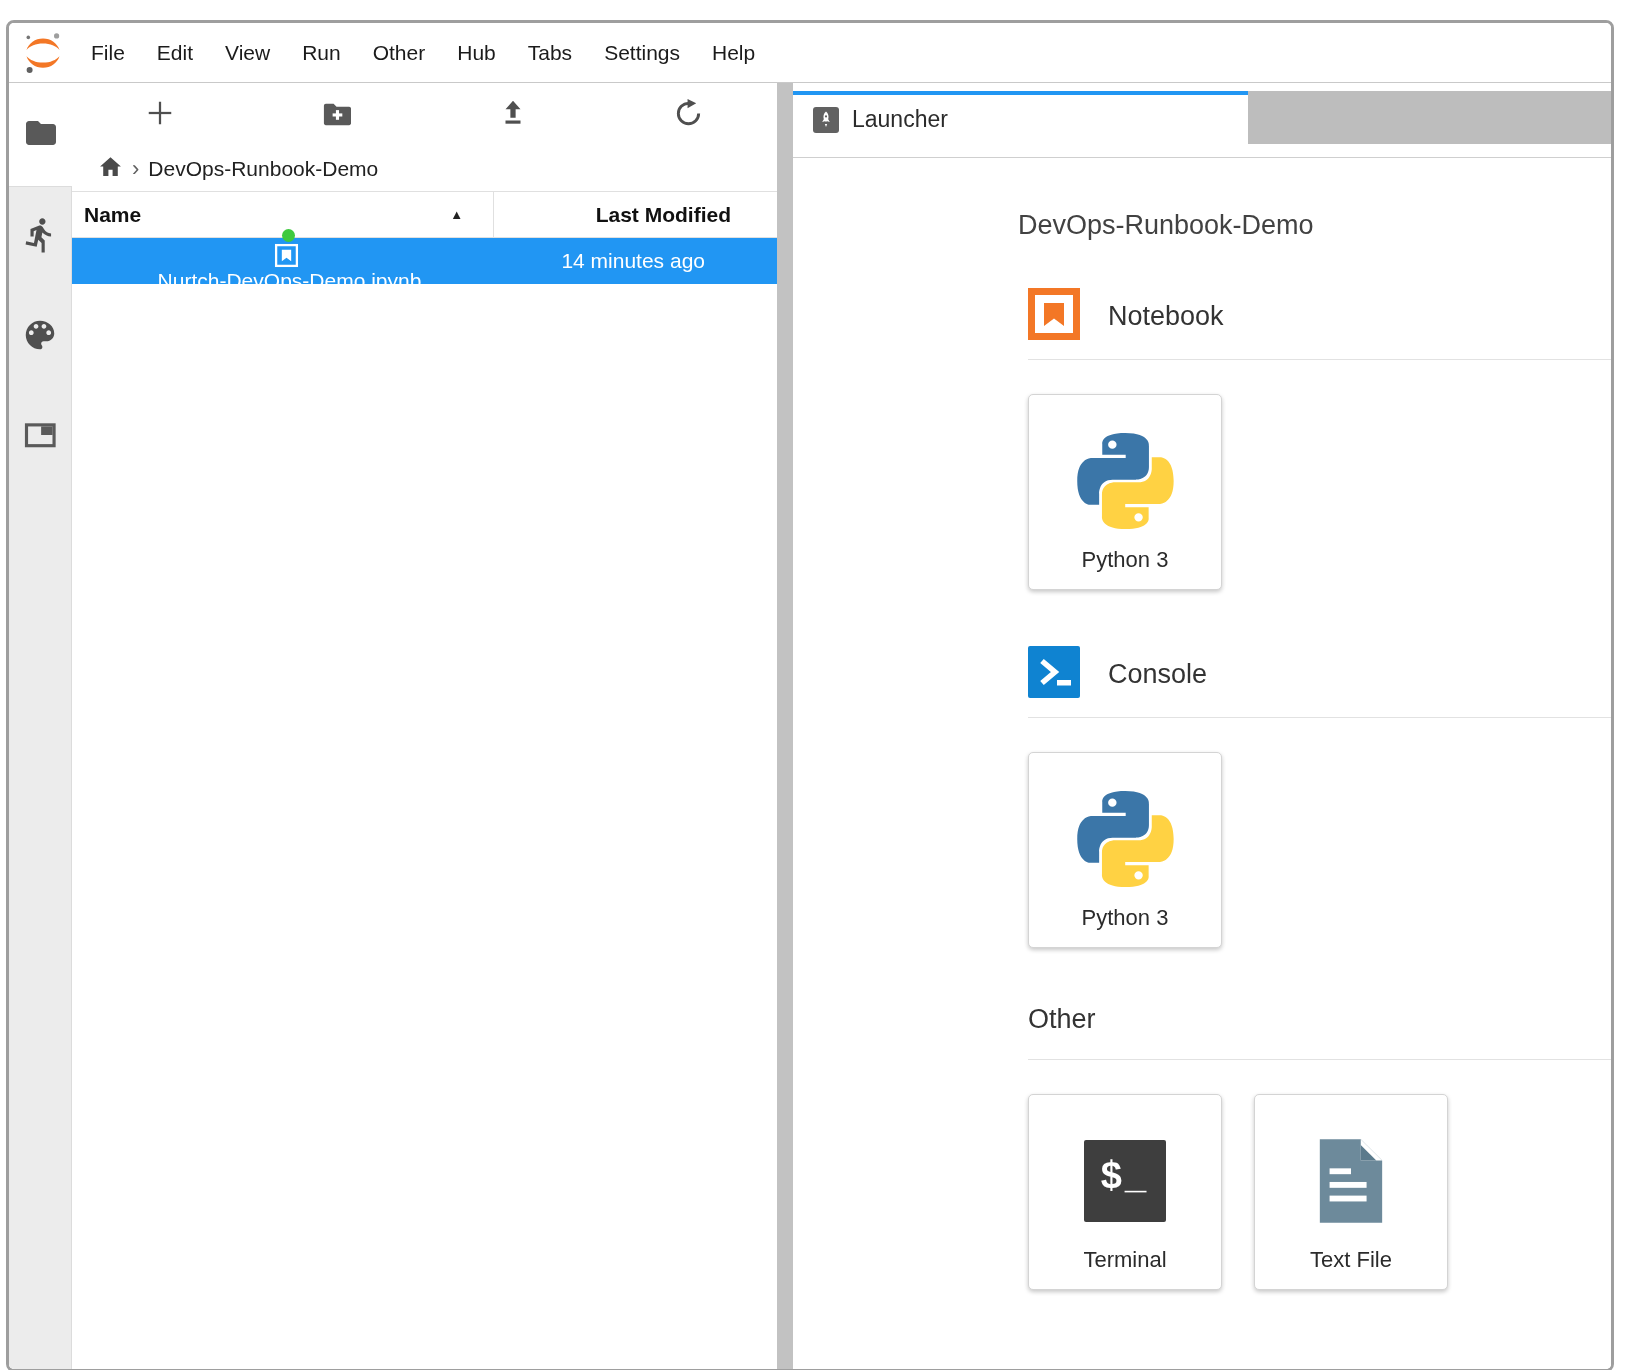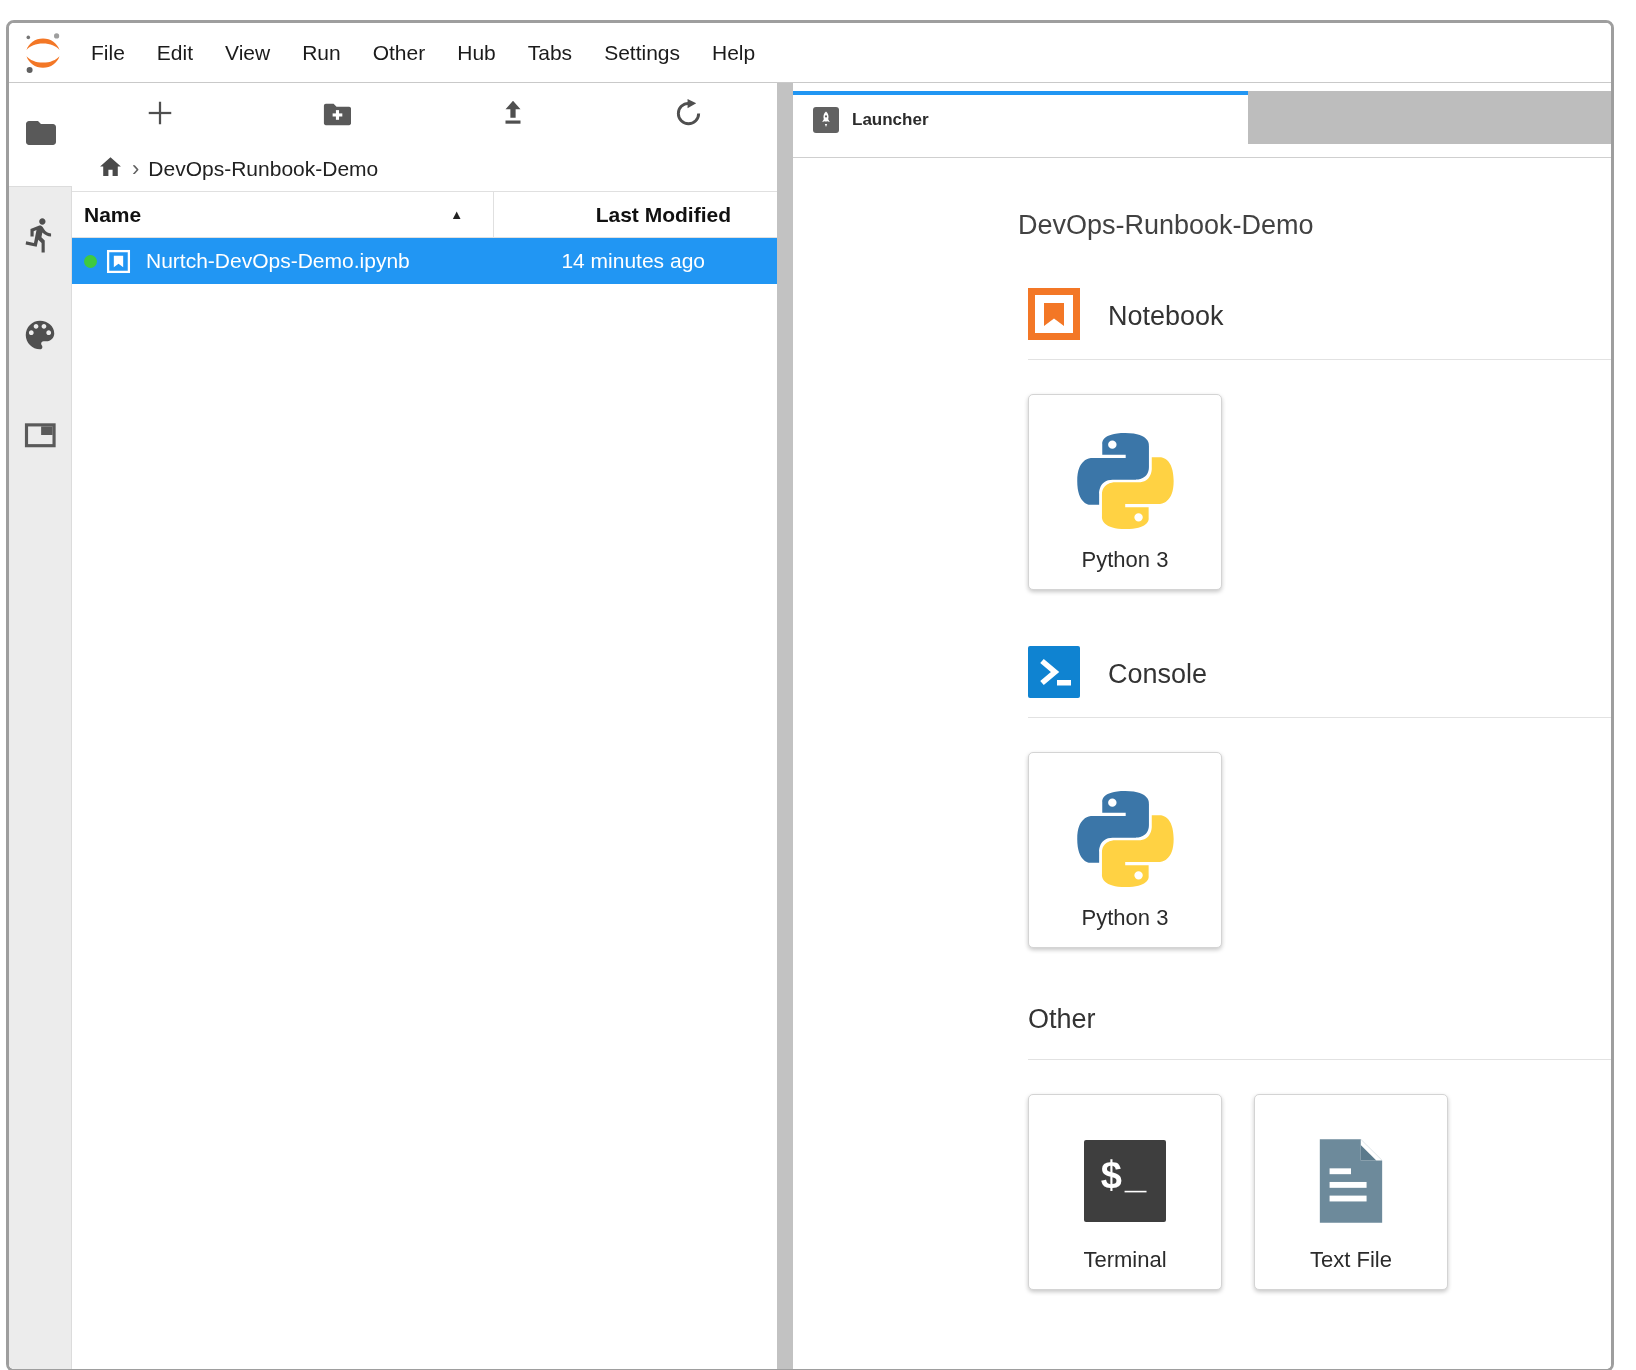--- a/index.html
+++ b/index.html
@@ -34,35 +34,35 @@
     font-size:21px; color:#212121; }
   .crumb-sep { color:#616161; font-size:22px; }
   .fb-header { height:47px; border-top:1px solid #e0e0e0; border-bottom:1px solid #e0e0e0;
     display:flex; align-items:center; font-weight:bold; font-size:21px; color:#111; }
   .col-name { width:421px; display:flex; align-items:center; padding-left:12px; height:100%; }
   .col-name .sort { margin-left:auto; margin-right:30px; font-size:13px; color:#222; }
   .col-mod { flex:1; padding-right:46px; height:100%; display:flex;
     align-items:center; justify-content:flex-end; border-left:1px solid #e0e0e0; }
   .fb-row { height:46px; display:flex; align-items:center; font-size:21px; }
   .fb-row.selected { background:#2196f3; color:#fff; }
-  .row-name { width:421px; display:flex; align-items:center; }
+  .row-name { width:421px; display:flex; align-items:center;flex-direction:column; }
   .dot { width:13px; height:13px; border-radius:50%; margin-left:12px; flex:0 0 13px; }
   .row-file-icon { margin-left:8px; display:flex; }
   .row-label { margin-left:14px; white-space:nowrap; }
   .row-mod { flex:1; text-align:right; padding-right:72px; }
 
   
   .splitter { width:16px; background:#c2c2c2; cursor:col-resize; }
 
   
   .main { flex:1; display:flex; flex-direction:column; background:#fff; min-width:0; }
   .tab-gap { height:8px; background:#fff; }
   .tabbar { height:53px; background:#bdbdbd; display:flex; }
   .tab { width:455px; background:#fff; border-top:4px solid #2196f3; display:flex;
-    align-items:center; gap:13px; padding-left:20px; font-size:17px; color:#2b2b2b; cursor:pointer;font-weight:bold; }
+    align-items:center; gap:13px; padding-left:20px; font-size:23px; color:#2b2b2b; cursor:pointer; }
   .tab-icon { width:26px; height:26px; border-radius:3px; background:#616161; display:flex;
     align-items:center; justify-content:center; }
   .tab-underline { height:14px; background:#fff; border-bottom:1px solid #cfcfcf; }
 
   
   .launcher { flex:1; background:#fff; padding:52px 0 0 235px; overflow:hidden; }
   .launcher-title { font-size:27px; color:#424242; margin:0 0 47px -10px; font-weight:normal; }
   .section { display:flex; align-items:center; gap:28px; border-bottom:1px solid #e2e2e2;
     padding-bottom:15px; }
   .section--other { padding-bottom:24px; }

